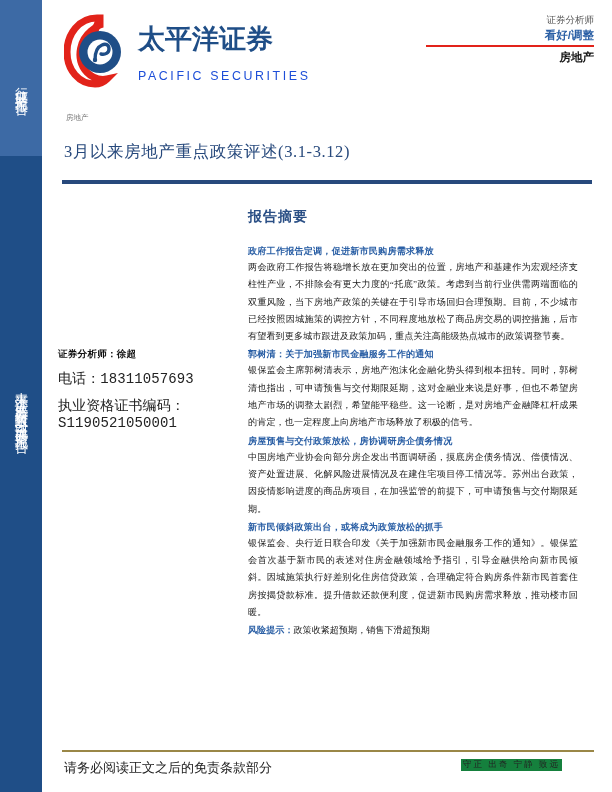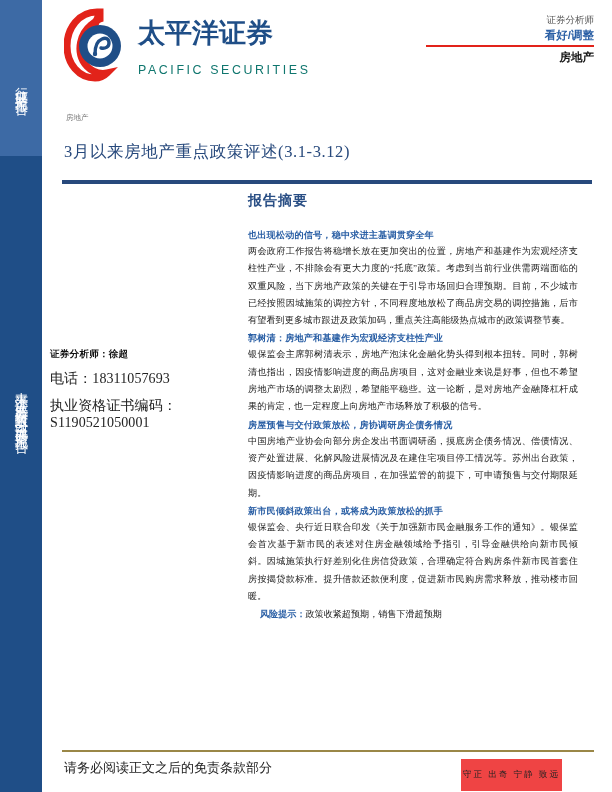--- a/index.html
+++ b/index.html
@@ -67,21 +67,21 @@
     position: absolute;
     left: 42px;
     top: 0;
     width: 570px;
     height: 792px;
   }
 
   .logo-block {
     position: absolute;
     left: 22px;
-    top: 8px;
+    top: 14px;
     display: flex;
     align-items: center;
     justify-content: flex-end;
   }
   .logo-mark {
     width: 66px;
     height: 74px;
     position: relative;
     margin-right: 8px;
   }
@@ -94,21 +94,21 @@
   .logo-cn {
     font-size: 27px;
     font-weight: bold;
     color: #1f4e87;
     letter-spacing: 0px;
     font-family: "Liberation Sans", sans-serif;
     line-height: 1.05;
   }
   .logo-en {
     font-size: 12.4px;
-    color: #0f766e;
+    color: #1d4ed8;
     letter-spacing: 2.6px;
     font-family: "Liberation Sans", sans-serif;
     margin-top: 16px;
   }
 
   .header-meta {
     position: absolute;
     right: 18px;
     top: 12px;
     width: 170px;
@@ -169,44 +169,44 @@
     left: 20px;
     top: 180px;
     width: 530px;
     height: 3.5px;
     background: #27497c;
   }
 
   
   .analyst {
     position: absolute;
-    left: 8px;
+    left: 16px;
     top: 348px;
     width: 180px;
-    font-family: Liberation Serif, serif;
+    font-family: Liberation Mono, monospace;
   }
   .analyst-name {
     font-size: 9.6px;
     font-weight: bold;
     color: #111111;
     margin-bottom: 9px;
     letter-spacing: 0.2px;
   }
   .analyst-line {
     font-size: 14px;
     color: #222222;
     margin-bottom: 9px;
     letter-spacing: 0.1px;
   }
 
   
   .summary {
     position: absolute;
     left: 206px;
-    top: 192px;
+    top: 208px;
     width: 330px;
   }
   .summary-title {
     font-size: 14px;
     font-weight: bold;
     color: #2a4f85;
     margin-bottom: 17px;
     letter-spacing: 1px;
   }
   .sec-head {
@@ -221,21 +221,20 @@
     color: #1a1a1a;
     line-height: 17.3px;
     text-align: justify;
     letter-spacing: 0.1px;
     margin-bottom: 1px;
   }
   .risk-line {
     font-size: 9.1px;
     line-height: 17.3px;
     color: #1a1a1a;
-    margin-left: 12px;
   }
   .risk-label {
     font-weight: bold;
     color: #2a5fa5;
   }
 
   
   .footer-rule {
     position: absolute;
     left: 20px;
@@ -250,22 +249,22 @@
     top: 759px;
     font-size: 13px;
     color: #222222;
   }
   .footer-right {
     position: absolute;
     right: 50px;
     top: 759px;
     font-size: 8.6px;
     color: #222222;
-    background: #ef4444;
-    padding: 10px 2px;
+    background: #15803d;
+    padding: 0 2px;
     letter-spacing: 2px;
   }
 </style>
 </head>
 <body>
 
 <div class="sidebar">
   <div class="sidebar-top"></div>
   <div class="sidebar-bottom"></div>
   <div class="vtext vtext-top">行业研究报告</div>
@@ -306,26 +305,26 @@
   <div class="analyst">
     <div class="analyst-name">证券分析师：徐超</div>
     <div class="analyst-line">电话：18311057693</div>
     <div class="analyst-line">执业资格证书编码：S1190521050001</div>
   </div>
 
   <div class="summary">
     <div class="summary-title">报告摘要</div>
 
     <div>
-      <div class="sec-head">也出现松动的信号，稳中求进主基调贯穿全年</div>
+      <div class="sec-head">政府工作报告定调，促进新市民购房需求释放</div>
       <div class="sec-body">两会政府工作报告将稳增长放在更加突出的位置，房地产和基建作为宏观经济支柱性产业，不排除会有更大力度的“托底”政策。考虑到当前行业供需两端面临的双重风险，当下房地产政策的关键在于引导市场回归合理预期。目前，不少城市已经按照因城施策的调控方针，不同程度地放松了商品房交易的调控措施，后市有望看到更多城市跟进及政策加码，重点关注高能级热点城市的政策调整节奏。</div>
     </div>
     <div>
-      <div class="sec-head">郭树清：房地产和基建作为宏观经济支柱性产业</div>
-      <div class="sec-body">银保监会主席郭树清表示，房地产泡沫化金融化势头得到根本扭转。同时，郭树清也指出，因疫情影响进度的商品房项目，这对金融业来说是好事，但也不希望房地产市场的调整太剧烈，希望能平稳些。这一论断，是对房地产金融降杠杆成果的肯定，也一定程度上向房地产市场释放了积极的信号。</div>
+      <div class="sec-head">郭树清：关于加强新市民金融服务工作的通知</div>
+      <div class="sec-body">银保监会主席郭树清表示，房地产泡沫化金融化势头得到根本扭转。同时，郭树清也指出，可申请预售与交付期限延期，这对金融业来说是好事，但也不希望房地产市场的调整太剧烈，希望能平稳些。这一论断，是对房地产金融降杠杆成果的肯定，也一定程度上向房地产市场释放了积极的信号。</div>
     </div>
     <div>
       <div class="sec-head">房屋预售与交付政策放松，房协调研房企债务情况</div>
       <div class="sec-body">中国房地产业协会向部分房企发出书面调研函，摸底房企债务情况、偿债情况、资产处置进展、化解风险进展情况及在建住宅项目停工情况等。苏州出台政策，因疫情影响进度的商品房项目，在加强监管的前提下，可申请预售与交付期限延期。</div>
     </div>
     <div>
       <div class="sec-head">新市民倾斜政策出台，或将成为政策放松的抓手</div>
       <div class="sec-body">银保监会、央行近日联合印发《关于加强新市民金融服务工作的通知》。银保监会首次基于新市民的表述对住房金融领域给予指引，引导金融供给向新市民倾斜。因城施策执行好差别化住房信贷政策，合理确定符合购房条件新市民首套住房按揭贷款标准。提升借款还款便利度，促进新市民购房需求释放，推动楼市回暖。</div>
     </div>
 

